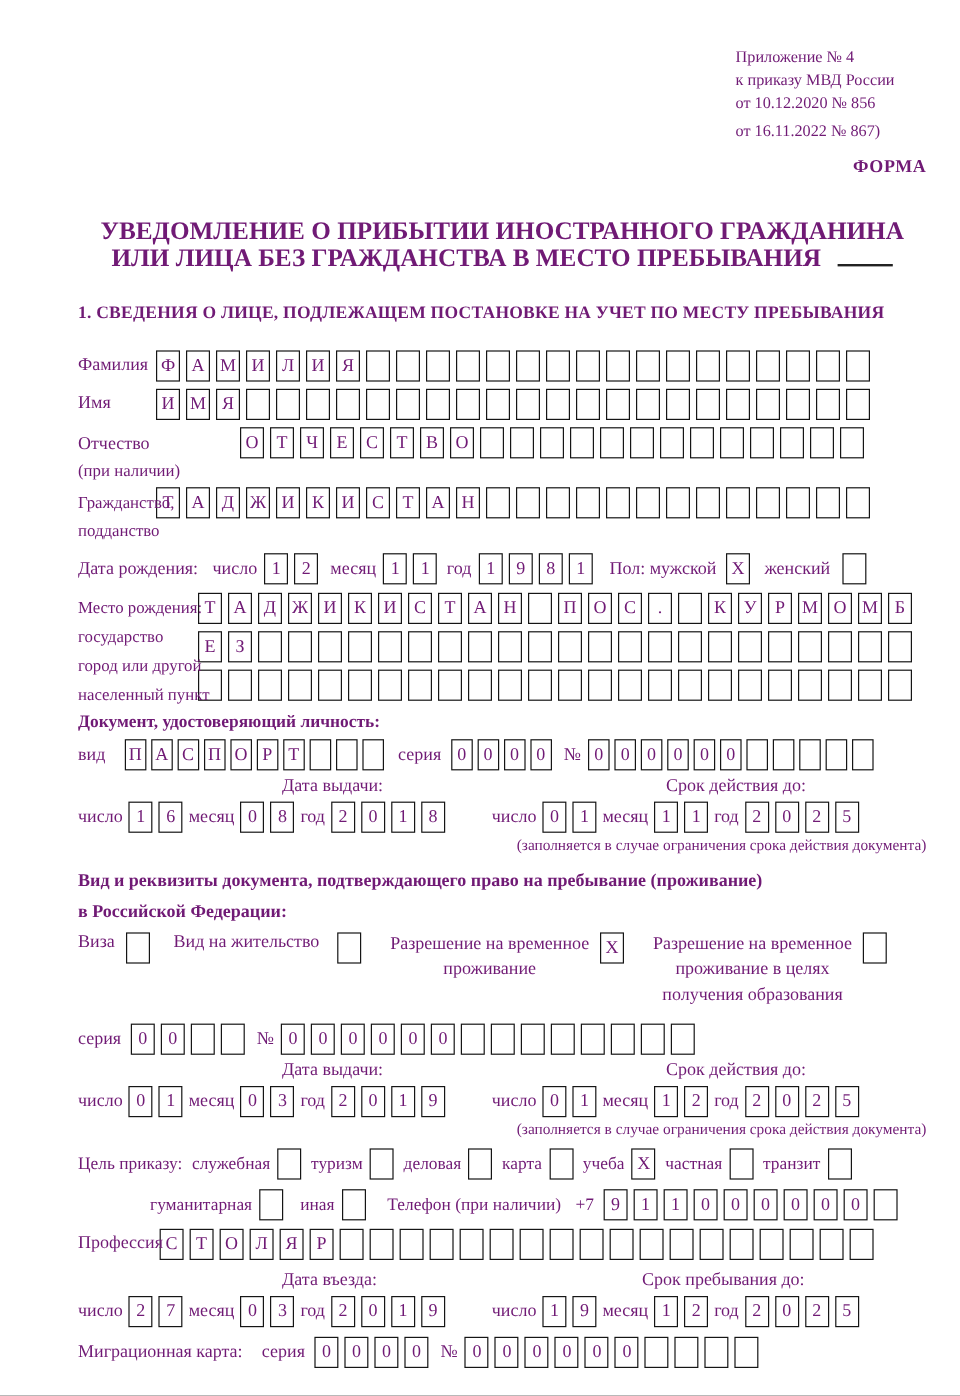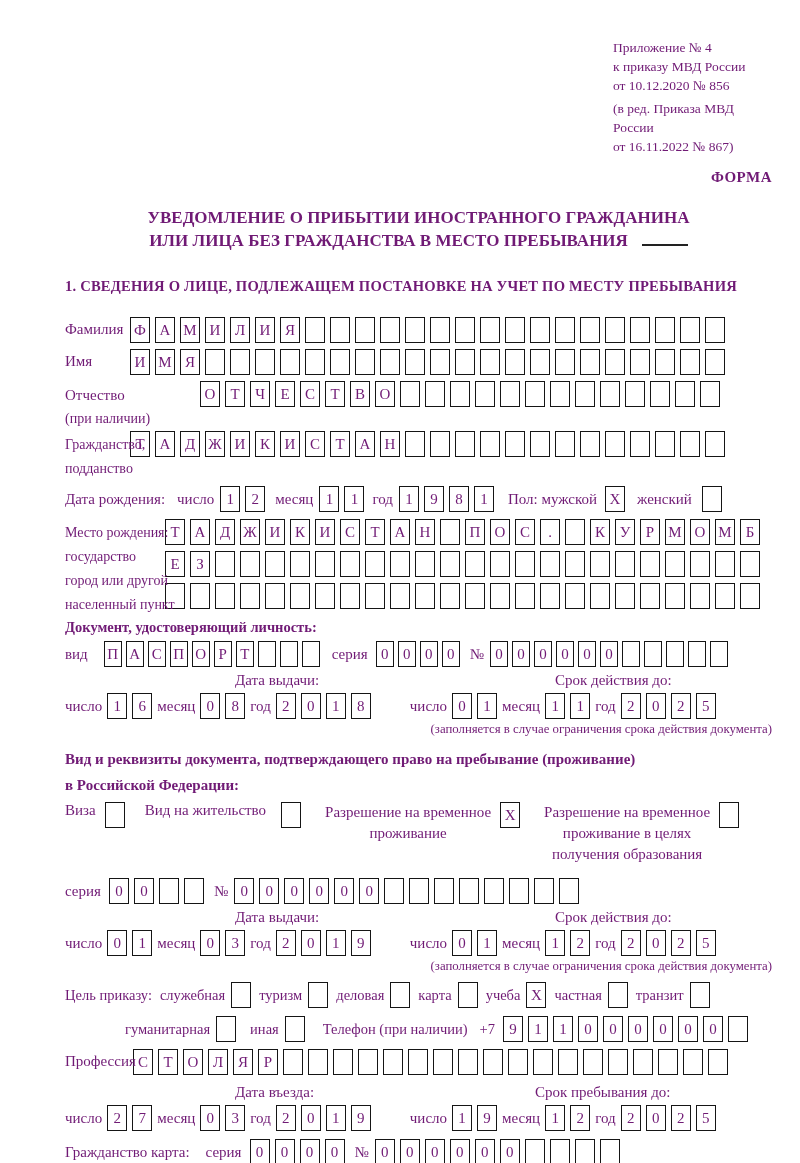--- a/index.html
+++ b/index.html
@@ -2,21 +2,21 @@
 <html><head>
 <meta charset="utf-8">
 <style>
   html,body{margin:0;padding:0;background:#888;}
   .page{width:800px;height:1163px;background:#fff;margin:0 auto;position:relative;
         font-family:"Liberation Serif","DejaVu Serif",serif;color:#701a75;
         box-sizing:border-box;padding:38px 28px 0 65px;overflow:hidden;font-size:15px;}
   .appendix{margin-left:548px;font-size:13.5px;line-height:19px;}
   .appendix .edition{margin-top:4px;}
   .forma{text-align:right;font-weight:bold;font-size:15px;margin-top:13px;letter-spacing:.5px;}
-  .title{text-align:center;font-weight:bold;font-size:17px;line-height:23px;margin-top:20px;}
+  .title{text-align:center;font-weight:bold;font-size:21px;line-height:23px;margin-top:33px;}
   .u{display:inline-block;width:46px;border-bottom:2px solid #222;margin-left:14px;height:14px;}
   .sec1{font-weight:bold;font-size:14.6px;margin-top:26px;letter-spacing:.2px;}
   
   .cells{display:flex;gap:5px;}
   .cell{width:18px;height:24px;border:1.5px solid #151515;display:flex;align-items:center;
         justify-content:center;font-size:15px;flex:none;background:#fff;box-sizing:content-box;}
   .tight{gap:4px;}
   .tight .cell{width:16px;}
   
   .crow{position:relative;margin-top:5px;min-height:27px;}
@@ -47,21 +47,20 @@
 </head>
 <body>
 
 <div class="page">
 
   <div class="appendix">
     <div>Приложение № 4</div>
     <div>к приказу МВД России</div>
     <div>от 10.12.2020 № 856</div>
     <div class="edition">
-      <div>(в ред. Приказа МВД России</div>
       <div>от 16.11.2022 № 867)</div>
     </div>
   </div>
 
   <div class="forma">ФОРМА</div>
 
   <div class="title">
     <div>УВЕДОМЛЕНИЕ О ПРИБЫТИИ ИНОСТРАННОГО ГРАЖДАНИНА</div>
     <div><span>ИЛИ ЛИЦА БЕЗ ГРАЖДАНСТВА В МЕСТО ПРЕБЫВАНИЯ</span><span class="u"></span></div>
   </div>
@@ -630,21 +629,21 @@
       <div class="cells">
           <span class="cell">2</span>
           <span class="cell">0</span>
           <span class="cell">2</span>
           <span class="cell">5</span>
         </div>
     </div>
   </div>
 
   <div class="frow" style="margin-top:8px;">
-    <span>Гражданство карта:</span>
+    <span>Миграционная карта:</span>
     <span class="g16">серия</span>
     <div class="cells g8">
         <span class="cell">0</span>
         <span class="cell">0</span>
         <span class="cell">0</span>
         <span class="cell">0</span>
       </div>
     <span class="g10">№</span>
     <div class="cells g6">
         <span class="cell">0</span>

